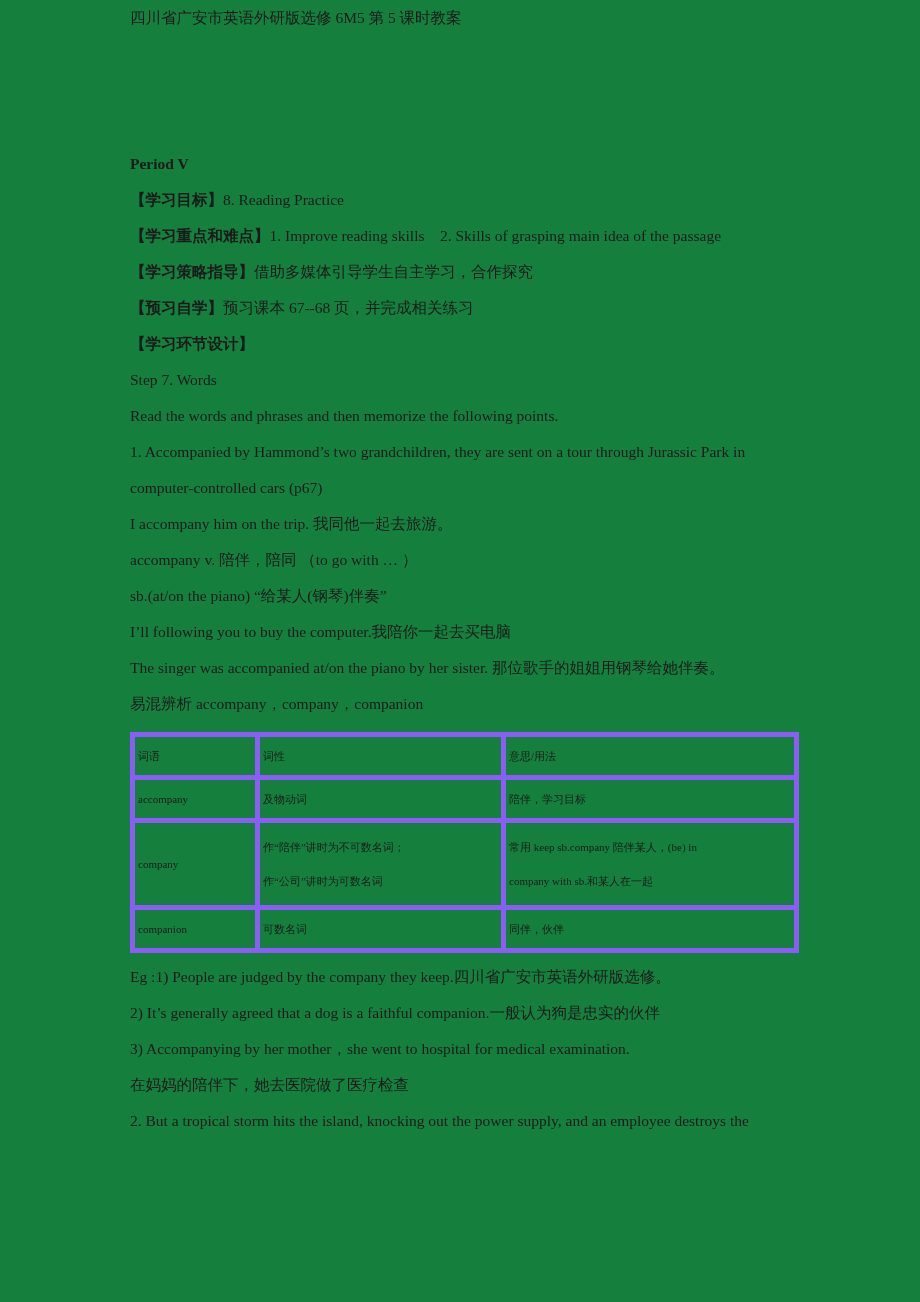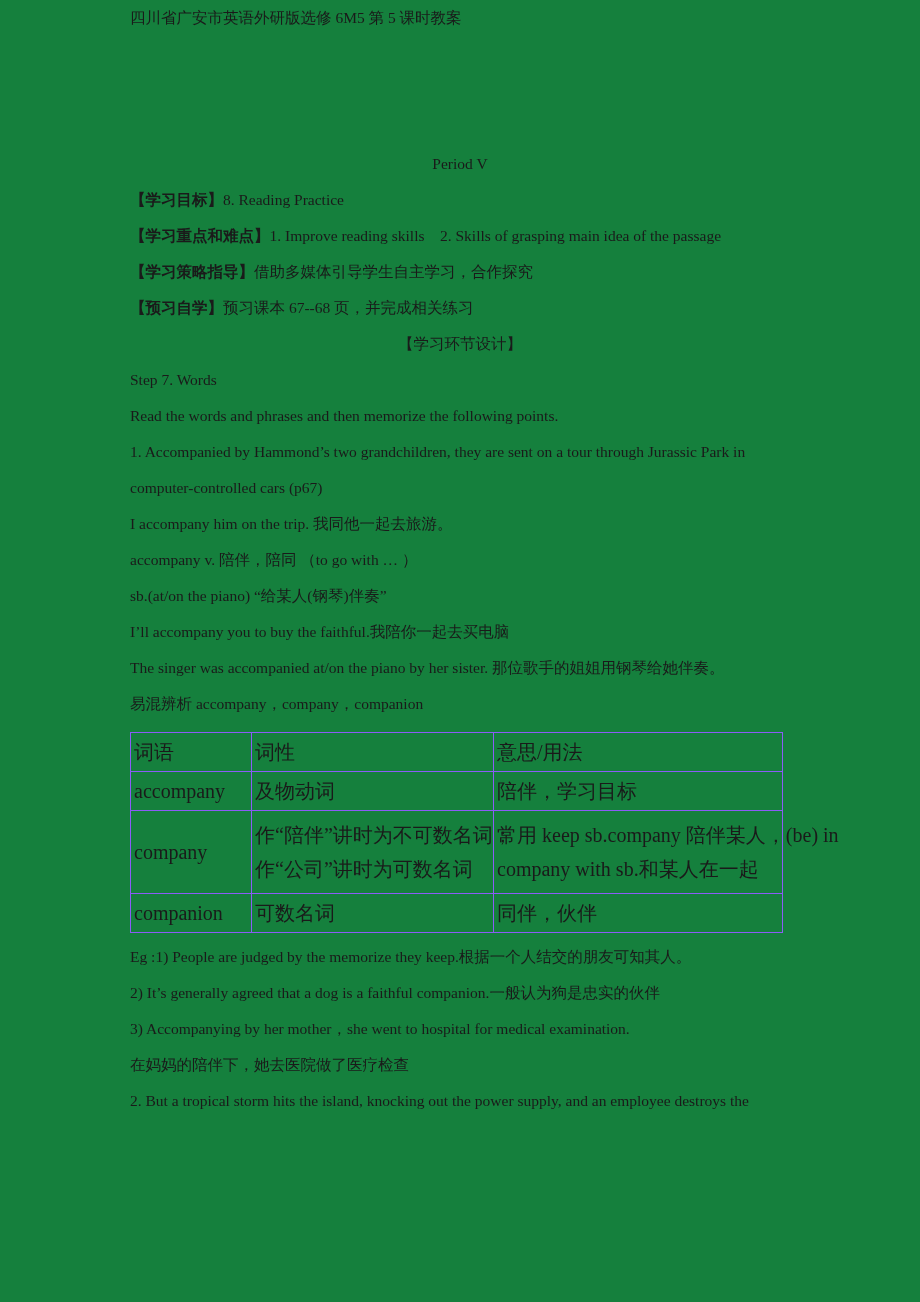--- a/index.html
+++ b/index.html
@@ -26,22 +26,21 @@
     width: 660px;
   }
   
   .line {
     font-size: 15.5px;
     line-height: 36px;
     white-space: nowrap;
     color: #1a1a1a;
   }
   .bold {
-    font-weight: normal;
-    text-align: center;
+    font-weight: bold;
   }
   .doc-title {
     font-size: 15.5px;
     line-height: 36px;
     color: #1a1a1a;
   }
   .spacer-title { height: 110px; }
 
   
   .bracket-label {
@@ -50,22 +49,22 @@
 
   
   .vocab-table {
     border-collapse: collapse;
     width: 628px;
     margin-top: 10px;
     margin-bottom: 6px;
     table-layout: fixed;
   }
   .vocab-table td {
-    border: 1px solid #8b5cf6;
-    font-size: 20px;
+    border: 5px solid #8b5cf6;
+    font-size: 11px;
     line-height: 34px;
     padding: 2px 4px 2px 3px;
     vertical-align: middle;
     white-space: nowrap;
     overflow: visible;
     color: #1a1a1a;
   }
   .col-w1 { width: 113px; }
   .col-w2 { width: 234px; }
   .col-w3 { width: 281px; }
@@ -111,21 +110,21 @@
 
     <div class="line">1. Accompanied by Hammond’s two grandchildren, they are sent on a tour through Jurassic Park in</div>
     <div class="line">computer-controlled cars (p67)</div>
 
     <div class="line">I accompany him on the trip. 我同他一起去旅游。</div>
 
     <div class="line">accompany v. 陪伴，陪同 （to go with … ）</div>
 
     <div class="line">sb.(at/on the piano) “给某人(钢琴)伴奏”</div>
 
-    <div class="line">I’ll accompany you to buy the faithful.我陪你一起去买电脑</div>
+    <div class="line">I’ll following you to buy the computer.我陪你一起去买电脑</div>
 
     <div class="line">The singer was accompanied at/on the piano by her sister. 那位歌手的姐姐用钢琴给她伴奏。</div>
 
     <div class="line">易混辨析 accompany，company，companion</div>
 
     <table class="vocab-table">
       <tbody>
         <tr>
           <td class="col-w1">词语</td>
           <td class="col-w2">词性</td>
@@ -148,21 +147,21 @@
           </td>
         </tr>
         <tr>
           <td class="col-w1">companion</td>
           <td class="col-w2">可数名词</td>
           <td class="col-w3">同伴，伙伴</td>
         </tr>
       </tbody>
     </table>
 
-    <div class="line">Eg :1) People are judged by the memorize they keep.根据一个人结交的朋友可知其人。</div>
+    <div class="line">Eg :1) People are judged by the company they keep.四川省广安市英语外研版选修。</div>
     <div class="line">2) It’s generally agreed that a dog is a faithful companion.一般认为狗是忠实的伙伴</div>
     <div class="line">3) Accompanying by her mother，she went to hospital for medical examination.</div>
     <div class="line">在妈妈的陪伴下，她去医院做了医疗检查</div>
 
     <div class="line">2. But a tropical storm hits the island, knocking out the power supply, and an employee destroys the</div>
 
   </div>
 </div>
 
 </body></html>

